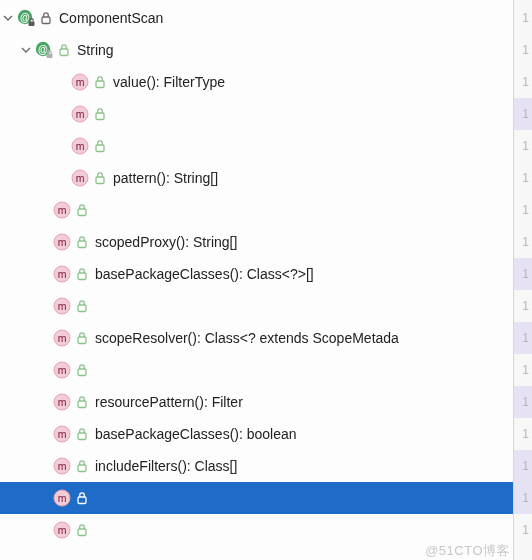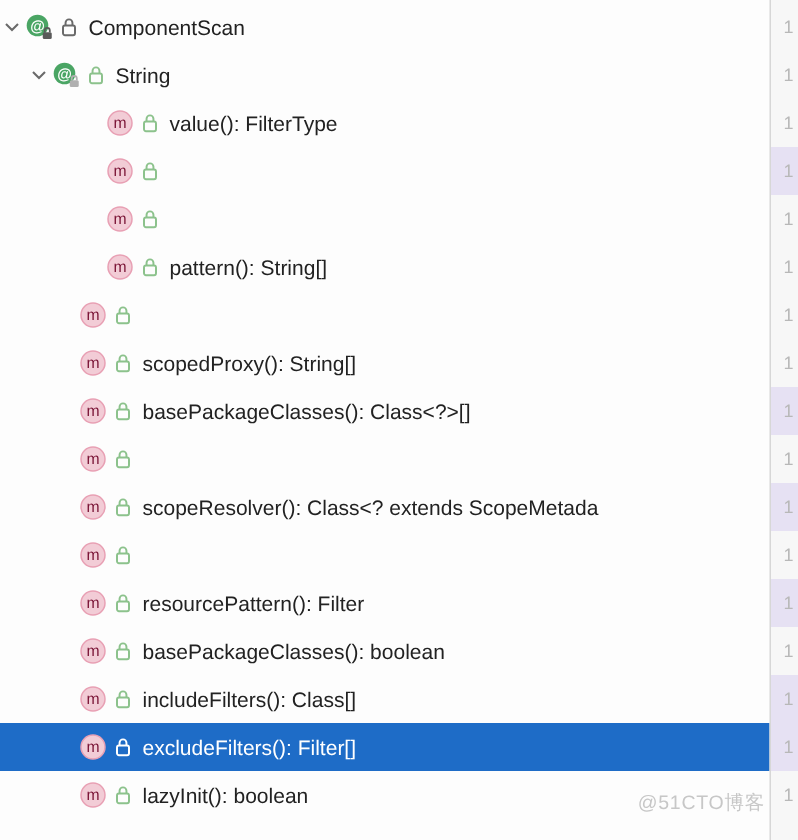--- a/index.html
+++ b/index.html
@@ -60,21 +60,21 @@
   display:flex;
   align-items:center;
   justify-content:flex-end;
   padding-right:3px;
   color:#b8b8b8;
   font-size:12px;
 }
 .gslot.hl { background:#e6e1f3; }
 .watermark {
   position:absolute;
-  bottom:16px; right:22px;
+  bottom:0; right:22px;
   color:#c7c7c7;
   font-size:13px;
   letter-spacing:0.5px;
   text-align:center;
 }
 </style>
 </head>
 <body>
 
 <div class="tree" id="tree">
@@ -365,39 +365,37 @@
           <circle cx="10" cy="10" r="8" fill="#f2ccd6" stroke="#e8a0b4" stroke-width="1"></circle>
           <text x="10" y="13.5" text-anchor="middle" font-size="10.5" font-family="Arial" fill="#7a1436">m</text>
         </svg>
       </span>
       <span class="icon-lock">
         <svg width="12" height="14" viewBox="0 0 12 14">
           <rect x="2" y="6" width="8" height="6.5" rx="1.3" fill="none" stroke="#fff" stroke-width="1.3"></rect>
           <path d="M3.7 6 V4.2 a2.3 2.3 0 0 1 4.6 0 V6" fill="none" stroke="#fff" stroke-width="1.3"></path>
         </svg>
       </span>
-      <span class="label">excludeFilters(): Filter[]</span>
-    </div>
-    <div class="row">
-      <span class="ind"></span>
-      <span class="ind"></span>
-      <span class="caret"></span>
-      <span class="icon-m">
-        <svg width="20" height="20" viewBox="0 0 20 20">
-          <circle cx="10" cy="10" r="8" fill="#f2ccd6" stroke="#e8a0b4" stroke-width="1"></circle>
-          <text x="10" y="13.5" text-anchor="middle" font-size="10.5" font-family="Arial" fill="#7a1436">m</text>
-        </svg>
-      </span>
-      <span class="icon-lock">
-        <svg width="12" height="14" viewBox="0 0 12 14">
-          <rect x="2" y="6" width="8" height="6.5" rx="1.3" fill="none" stroke="#8cc28c" stroke-width="1.3"></rect>
-          <path d="M3.7 6 V4.2 a2.3 2.3 0 0 1 4.6 0 V6" fill="none" stroke="#8cc28c" stroke-width="1.3"></path>
-        </svg>
-      </span>
-      <span class="label">lazyInit(): boolean</span>
+    </div>
+    <div class="row">
+      <span class="ind"></span>
+      <span class="ind"></span>
+      <span class="caret"></span>
+      <span class="icon-m">
+        <svg width="20" height="20" viewBox="0 0 20 20">
+          <circle cx="10" cy="10" r="8" fill="#f2ccd6" stroke="#e8a0b4" stroke-width="1"></circle>
+          <text x="10" y="13.5" text-anchor="middle" font-size="10.5" font-family="Arial" fill="#7a1436">m</text>
+        </svg>
+      </span>
+      <span class="icon-lock">
+        <svg width="12" height="14" viewBox="0 0 12 14">
+          <rect x="2" y="6" width="8" height="6.5" rx="1.3" fill="none" stroke="#8cc28c" stroke-width="1.3"></rect>
+          <path d="M3.7 6 V4.2 a2.3 2.3 0 0 1 4.6 0 V6" fill="none" stroke="#8cc28c" stroke-width="1.3"></path>
+        </svg>
+      </span>
     </div>
   </div>
 <div class="gutter" id="gutter">
     <div class="gslot" style="top: 2px;">1</div>
     <div class="gslot" style="top: 34px;">1</div>
     <div class="gslot" style="top: 66px;">1</div>
     <div class="gslot hl" style="top: 98px;">1</div>
     <div class="gslot" style="top: 130px;">1</div>
     <div class="gslot" style="top: 162px;">1</div>
     <div class="gslot" style="top: 194px;">1</div>

